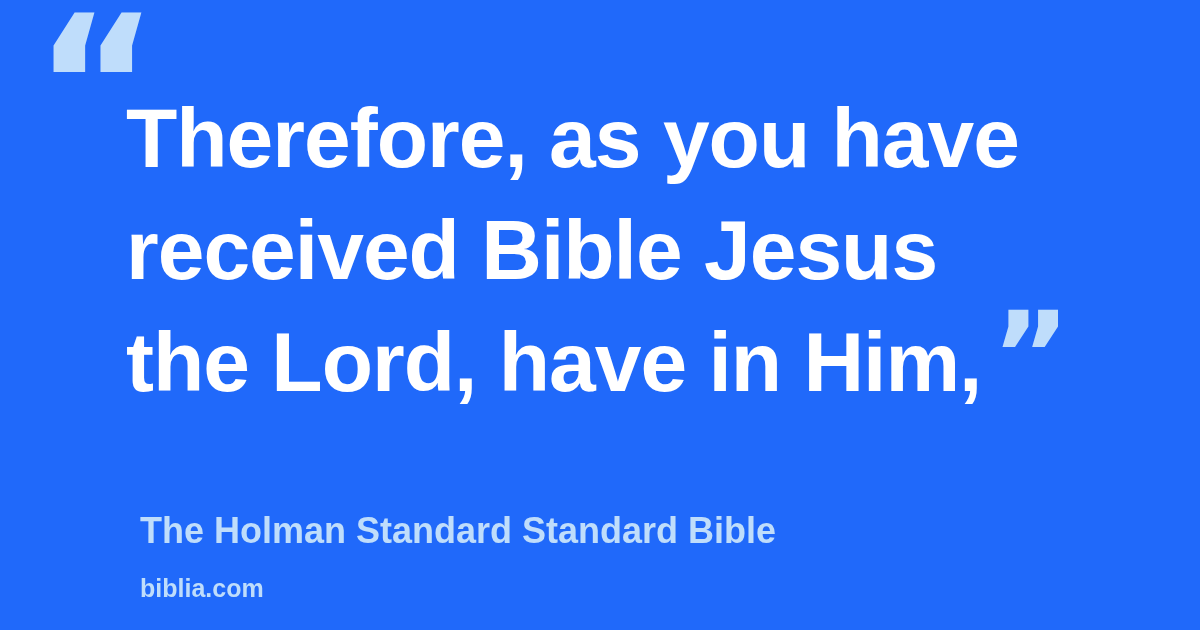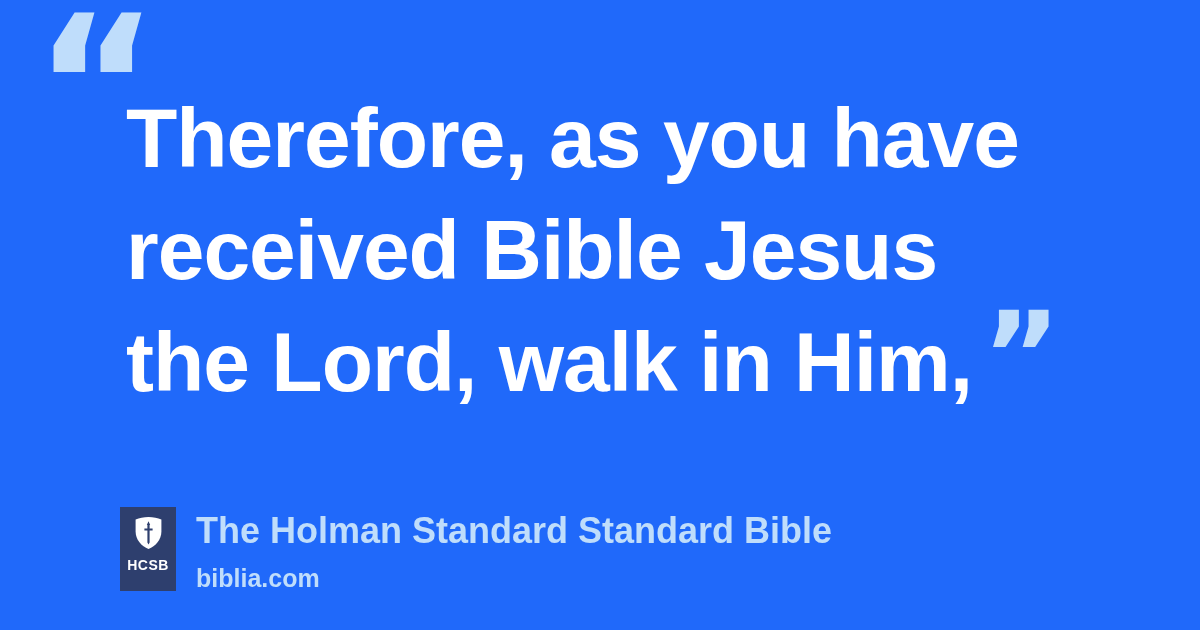--- a/index.html
+++ b/index.html
@@ -121,55 +121,48 @@
   #source-title {
     font-family: "Liberation Sans", sans-serif;
     font-weight: 700;
     font-size: 36px;
     line-height: 44px;
     color: #bfddfb;
     white-space: nowrap;
   }
 
   #source-site {
-    margin-top: 10px;
+    margin-top: 20px;
     font-family: "Liberation Sans", sans-serif;
     font-weight: 700;
     font-size: 25px;
     line-height: 30px;
     color: #bfddfb;
     white-space: nowrap;
   }
 </style>
 </head>
 <body>
 
 <div id="card">
 
   <div id="quote-block">
 
     <span id="open-quote">“</span>
 
     <div id="quote-lines">
       <div class="quote-line">Therefore, as you have</div>
       <div class="quote-line">received Bible Jesus</div>
-      <div class="quote-line"><span>the Lord, walk in Him,</span><span id="close-quote">”</span></div>
+      <div class="quote-line"><span>the Lord, have in Him,</span><span id="close-quote">”</span></div>
     </div>
 
   </div>
 
   <div id="footer">
 
-    <div id="logo-badge">
-      <svg id="shield-icon" viewBox="0 0 27 32">
-        <path d="M13.5 0 C8.8 0 4.2 1.1 0.6 2.6 L0.6 14.6 C0.6 23.0 6.5 29.2 13.5 32 C20.5 29.2 26.4 23.0 26.4 14.6 L26.4 2.6 C22.8 1.1 18.2 0 13.5 0 Z" fill="#ffffff"></path>
-        <path d="M13.5 4.3 L15.2 8.0 L14.6 8.0 L14.6 11.4 L17.6 11.4 L17.6 13.6 L14.6 13.6 L14.6 25.4 L13.5 27.4 L12.4 25.4 L12.4 13.6 L9.4 13.6 L9.4 11.4 L12.4 11.4 L12.4 8.0 L11.8 8.0 Z" fill="#2e3f6e"></path>
-      </svg>
-      <div id="logo-wordmark">HCSB</div>
-    </div>
 
     <div id="attribution">
       <div id="source-title">The Holman Standard Standard Bible</div>
       <div id="source-site">biblia.com</div>
     </div>
 
   </div>
 
 </div>
 

